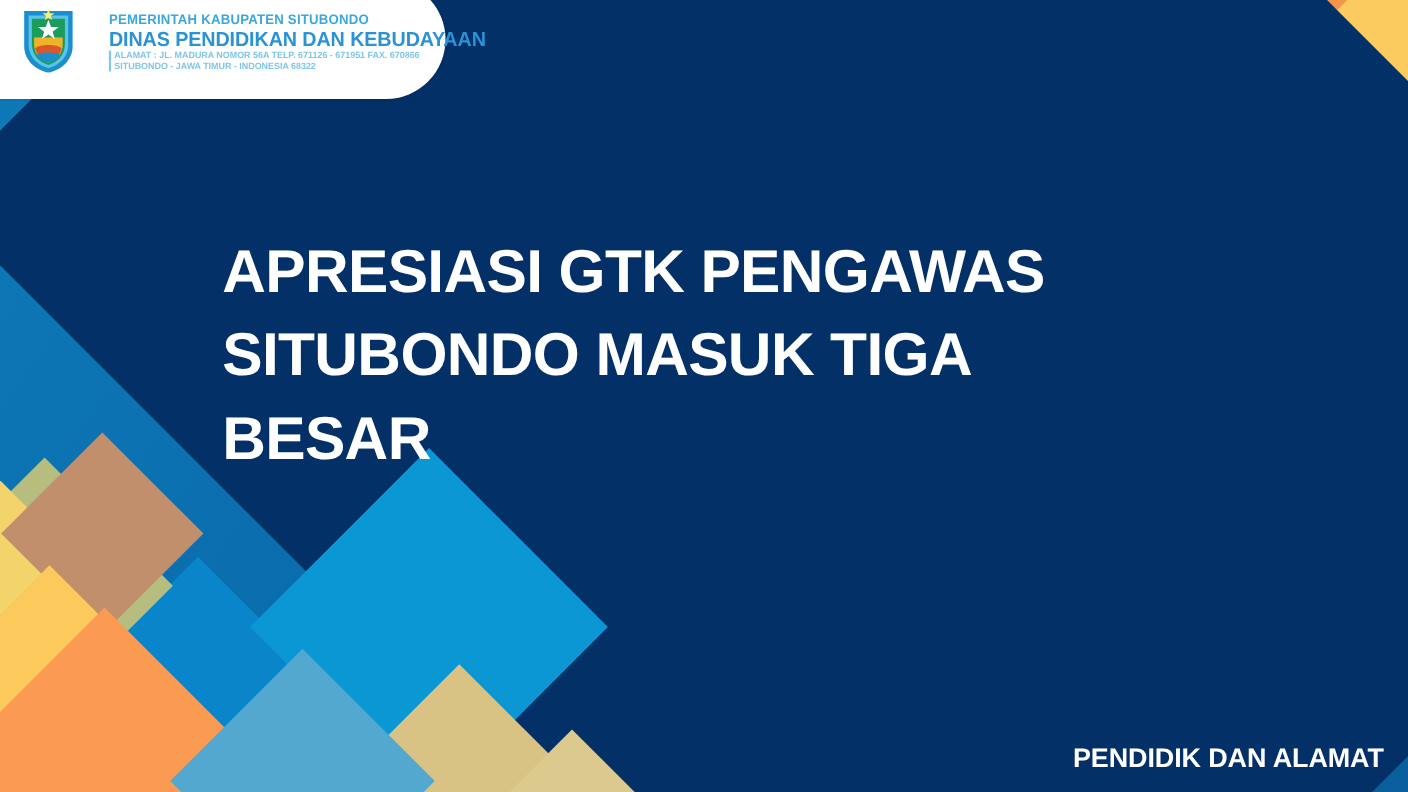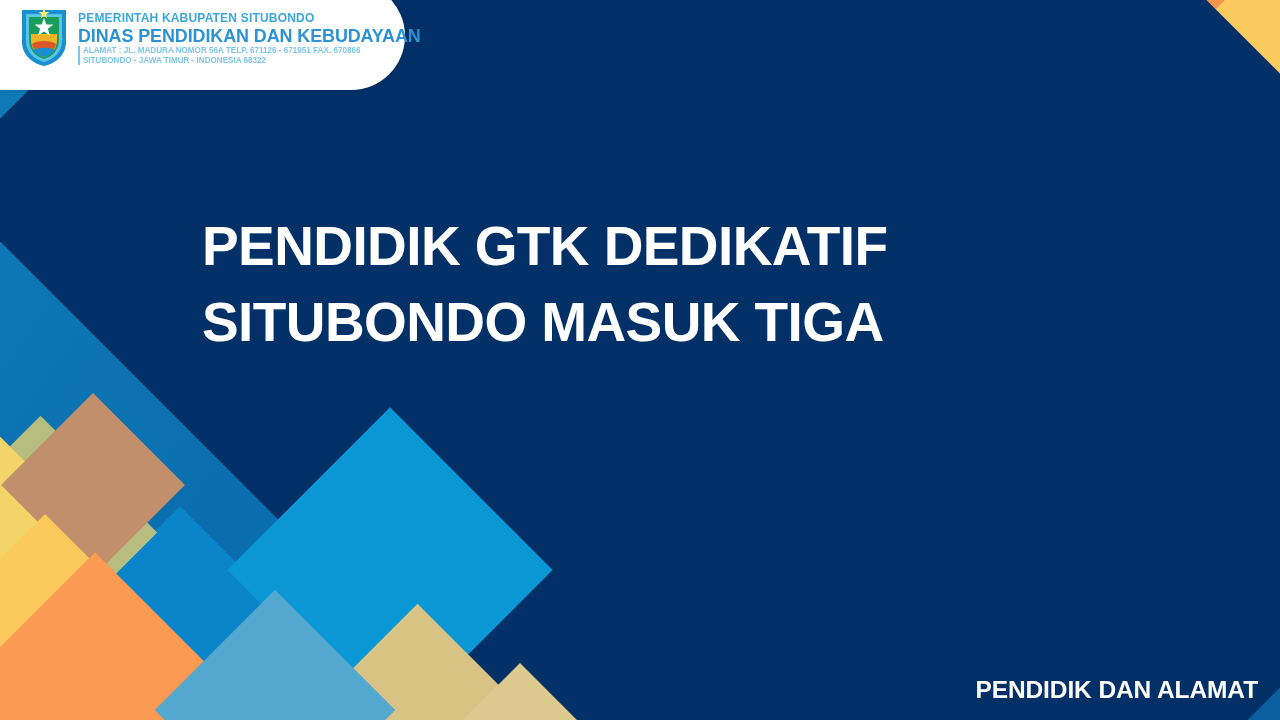--- a/index.html
+++ b/index.html
@@ -70,21 +70,21 @@
     display:flex; align-items:center;
     padding-left:38px;
     box-shadow:0 1px 3px rgba(0,0,0,.12);
   }
   #crest {
     width:52px; height:64px;
     flex:0 0 52px;
     margin-right:8px;
     position:relative;
   }
-  #header-text { padding-top:4px; }
+  #header-text { padding-top:4px;margin-left:21px; }
   .hdr-line1 {
     font-size:12.5px; font-weight:bold;
     letter-spacing:.2px;
     color:#3ba7dc;
     line-height:14px;
     white-space:nowrap;
     transform:scaleX(.96);
     transform-origin:left center;
   }
   .hdr-line2 {
@@ -178,21 +178,22 @@
 
     <div id="header-text">
       <div class="hdr-line1">PEMERINTAH KABUPATEN SITUBONDO</div>
       <div class="hdr-line2">DINAS PENDIDIKAN DAN KEBUDAYAAN</div>
       <div class="hdr-addr">ALAMAT : JL. MADURA NOMOR 56A TELP. 671126 - 671951 FAX. 670866</div>
       <div class="hdr-addr">SITUBONDO - JAWA TIMUR - INDONESIA 68322</div>
     </div>
   </div>
 
   <div id="title">
-    <span class="tline">PENDIDIK GTK DEDIKATIF</span>
+    <span class="tline">APRESIASI GTK PENGAWAS</span>
     <span class="tline">SITUBONDO MASUK TIGA</span>
+    <span class="tline">BESAR</span>
   </div>
 
   <div id="footer">
     <span class="fline">PENDIDIK DAN ALAMAT</span>
   </div>
 
 </div>
 
 </body></html>

